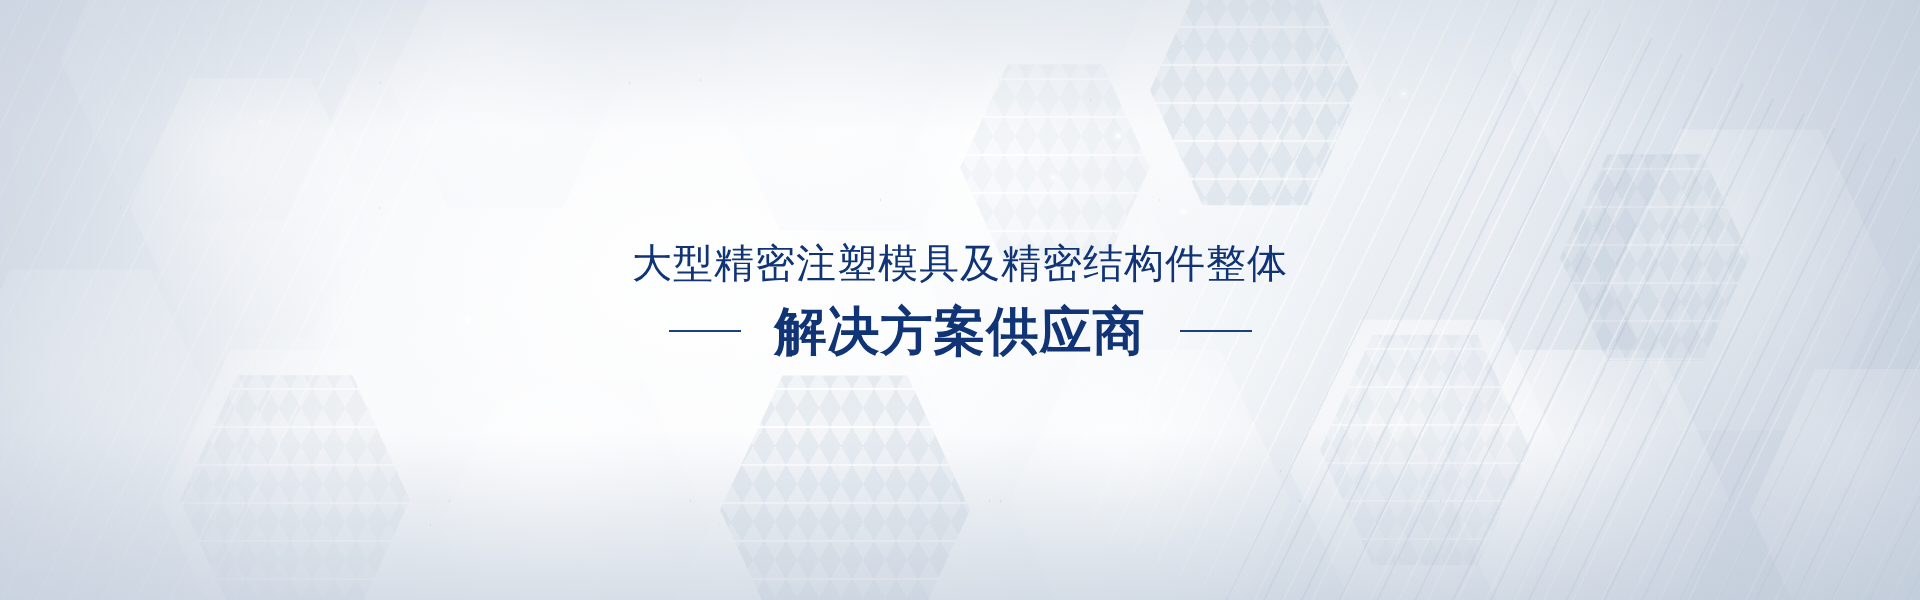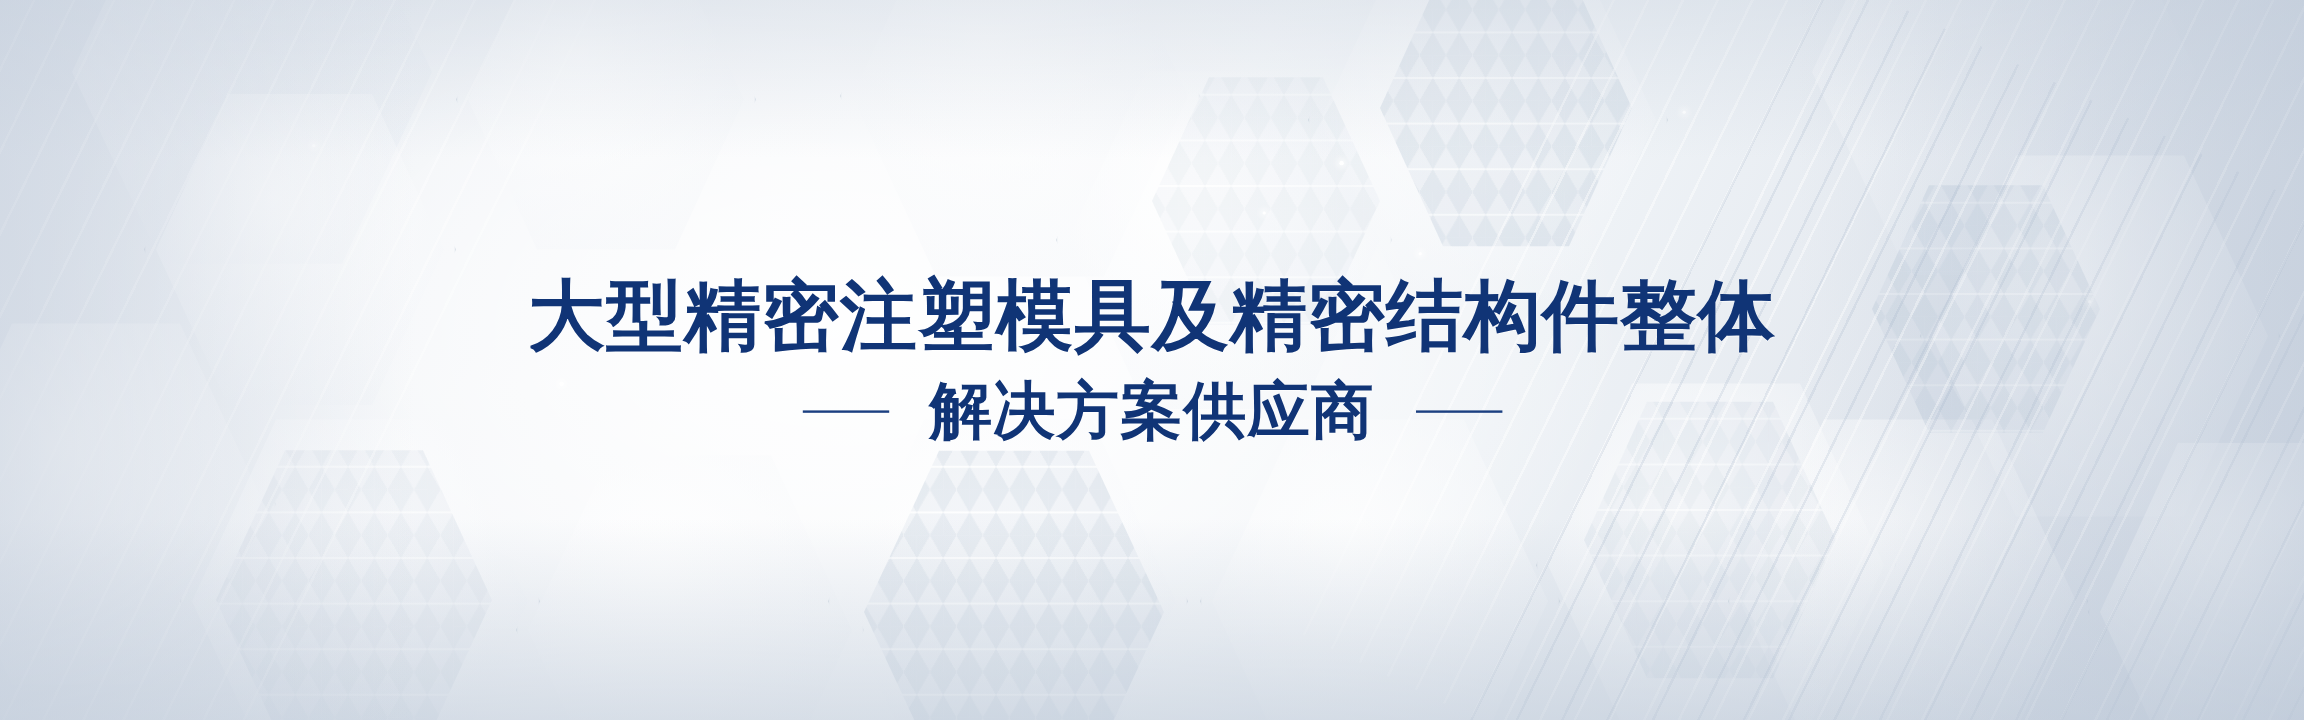--- a/index.html
+++ b/index.html
@@ -115,22 +115,22 @@
     position:absolute;
     left:0; right:0; top:0; bottom:0;
     display:flex;
     flex-direction:column;
     align-items:center;
     justify-content:center;
     z-index:6;
   }
 
   .title-line1{
-    font-size:64px;
-    font-weight:bold;
+    font-size:40px;
+    font-weight:normal;
     letter-spacing:1px;
     color:#103476;
     line-height:1.0;
     text-shadow:0 1px 0 rgba(255,255,255,0.6);
     white-space:nowrap;
   }
 
   .title-row2{
     display:flex;
     align-items:center;

